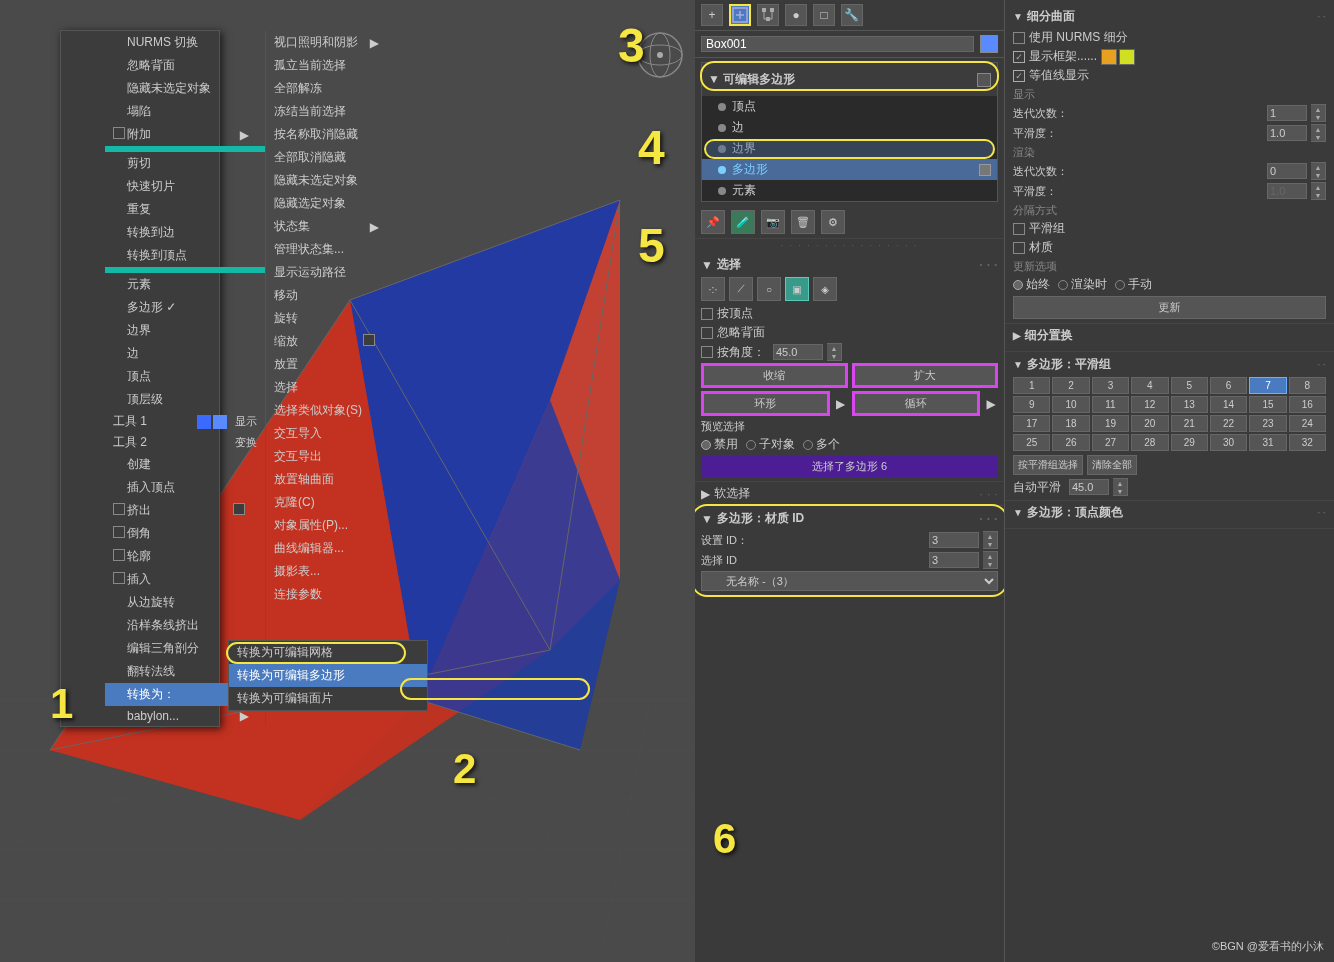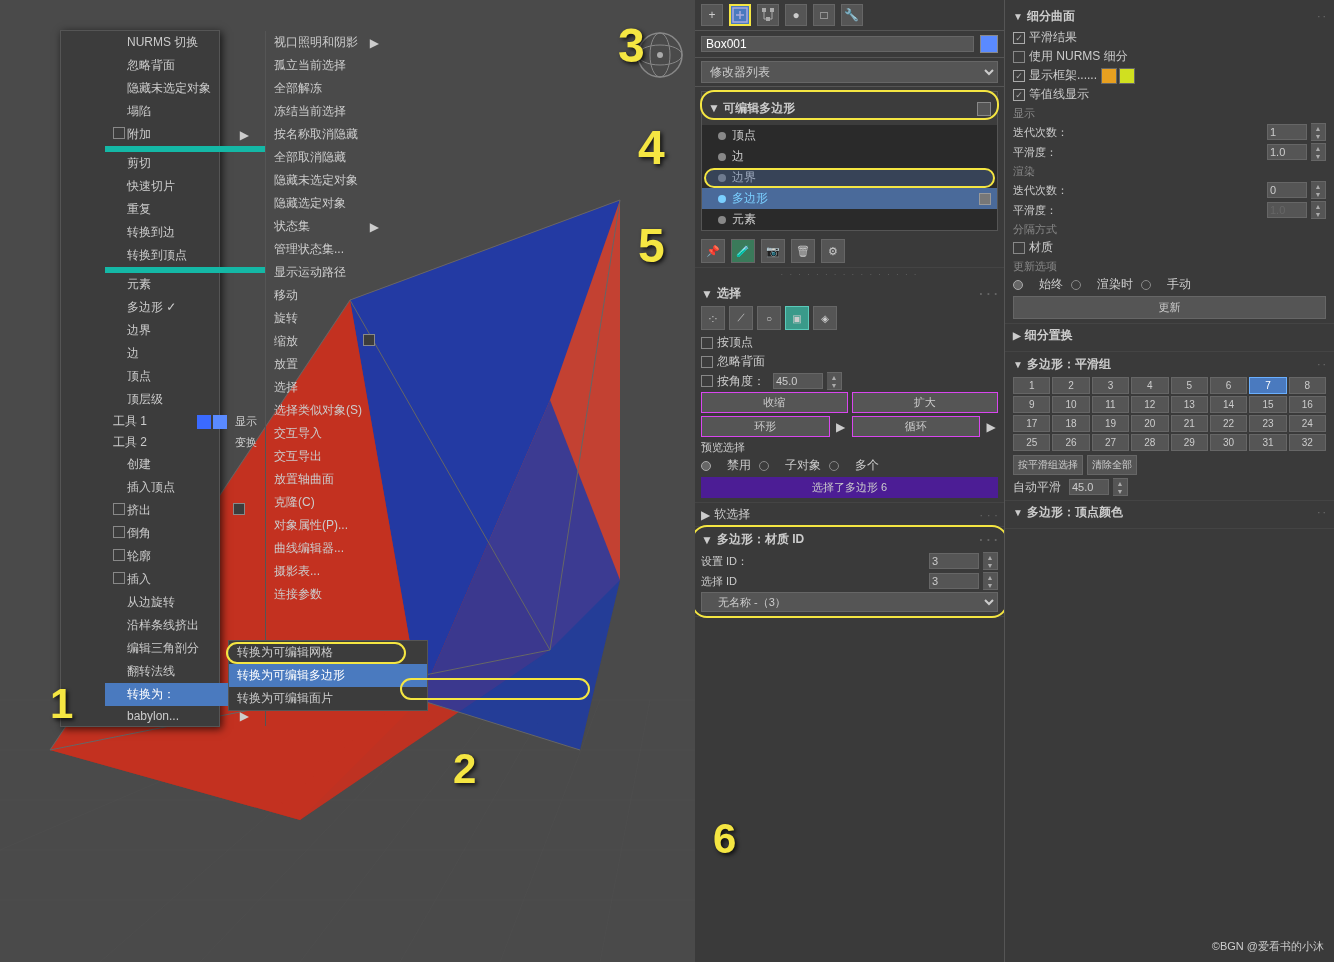--- a/index.html
+++ b/index.html
@@ -294,21 +294,21 @@
       font-size: 11px;
       font-family: inherit;
     }
 
     .btn-row {
       display: flex; gap: 4px; margin-bottom: 3px;
     }
     .panel-btn {
       flex: 1;
       background: #555;
-      border: 1px solid #d946ef;
+      border: 3px solid #d946ef;
       color: #ccc;
       padding: 2px 4px;
       text-align: center;
       cursor: pointer;
       font-size: 11px;
       font-family: Liberation Sans, sans-serif;
     }
 
     .spinner-row {
       display: flex; align-items: center; gap: 4px; margin-bottom: 2px;
@@ -330,21 +330,21 @@
     .spinner-arrow {
       width: 14px; height: 8px;
       display: flex; align-items: center; justify-content: center;
       font-size: 7px; color: #aaa; cursor: pointer;
     }
 
     .preview-select {
       display: flex; align-items: center; gap: 8px; margin-bottom: 3px;
     }
     .radio-opt {
-      display: flex; align-items: center; gap: 16px; cursor: pointer;
+      display: flex; align-items: center; gap: 3px; cursor: pointer;
     }
     .radio-btn {
       width: 10px; height: 10px;
       border-radius: 50%;
       border: 1px solid #888;
       background: #3c3c3c;
     }
     .radio-btn.checked { background: #666; border-color: #aaa; }
 
     .status-text {
@@ -793,25 +793,20 @@
       <div class="toolbar-icon">●</div>
       <div class="toolbar-icon">□</div>
       <div class="toolbar-icon">🔧</div>
     </div>
 
     <div class="object-name-bar">
       <input class="object-name-input" value="Box001" style="">
       <div class="color-swatch"></div>
     </div>
 
-    <div class="modifier-dropdown-bar">
-      <select class="modifier-dropdown">
-        <option>修改器列表</option>
-      </select>
-    </div>
 
     <div class="modifier-list-area" style="position:relative;">
 
       <div style="position:absolute; left:-2px; top:-2px; right:-2px; bottom:80%; border:2px solid #f5e642; border-radius:14px; pointer-events:none; z-index:50;"></div>
       <div class="modifier-list-header">
         <span style="color:#ccc; font-weight:bold; font-size:12px;">▼ 可编辑多边形</span>
         <div style="margin-left:auto; width:14px; height:14px; background:#555; border:1px solid #888;"></div>
       </div>
       <div class="modifier-list-item">
         <span class="dot"></span>顶点
@@ -927,38 +922,34 @@
         </div>
       </div>
       <div class="spinner-row">
         <span class="spinner-label">选择 ID</span>
         <input class="spinner-input" value="3" style="">
         <div class="spinner-arrows">
           <div class="spinner-arrow">▲</div>
           <div class="spinner-arrow">▼</div>
         </div>
       </div>
-      <select style="width:100%; background:#555; border:1px solid #666; color:#ccc; padding:2px 12px; font-size:11px; font-family:inherit;">
+      <select style="width:100%; background:#555; border:1px solid #666; color:#ccc; padding:2px 20px; font-size:11px; font-family:inherit;">
         <option>无名称 -（3）</option>
       </select>
     </div>
 
   </div>
 
   <div id="props-panel">
 
     <div class="props-section">
       <div class="props-section-header">
         <span class="tri">▼</span>
         <span>细分曲面</span>
         <span style="margin-left:auto; color:#666; font-size:9px;">· ·</span>
-      </div>
-      <div class="prop-row">
-        <div class="cb checked"></div>
-        <span style="margin-left:4px;">平滑结果</span>
       </div>
       <div class="prop-row">
         <div class="cb"></div>
         <span style="margin-left:4px;">使用 NURMS 细分</span>
       </div>
       <div class="prop-row">
         <div class="cb checked"></div>
         <span style="margin-left:4px;">显示框架......</span>
         <div class="color-squares" style="margin-left:4px;">
           <div class="csq" style="background:#e8a020;"></div>
@@ -1000,20 +991,24 @@
       <div class="spinner-row">
         <span class="spinner-label">平滑度：</span>
         <input class="sdiv-input" value="1.0" style="color: rgb(102, 102, 102);">
         <div class="spinner-arrows">
           <div class="spinner-arrow">▲</div>
           <div class="spinner-arrow">▼</div>
         </div>
       </div>
 
       <div style="font-size:11px; color:#888; margin:3px 0 2px 0;">分隔方式</div>
+      <div class="prop-row">
+        <div class="cb"></div>
+        <span style="margin-left:4px;">平滑组</span>
+      </div>
       <div class="prop-row">
         <div class="cb"></div>
         <span style="margin-left:4px;">材质</span>
       </div>
 
       <div style="font-size:11px; color:#888; margin:3px 0 2px 0;">更新选项</div>
       <div style="display:flex; gap:8px; margin-bottom:3px;">
         <div class="radio-opt">
           <div class="radio-btn checked"></div>
           <span>始终</span>

